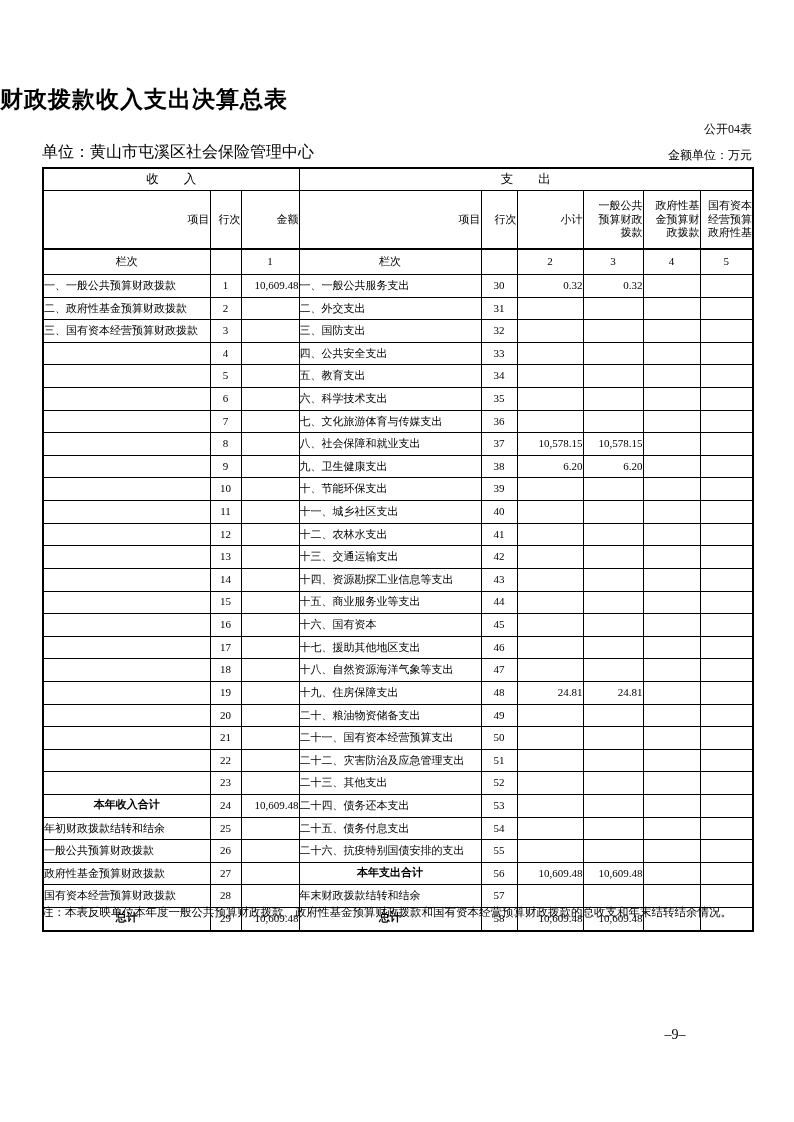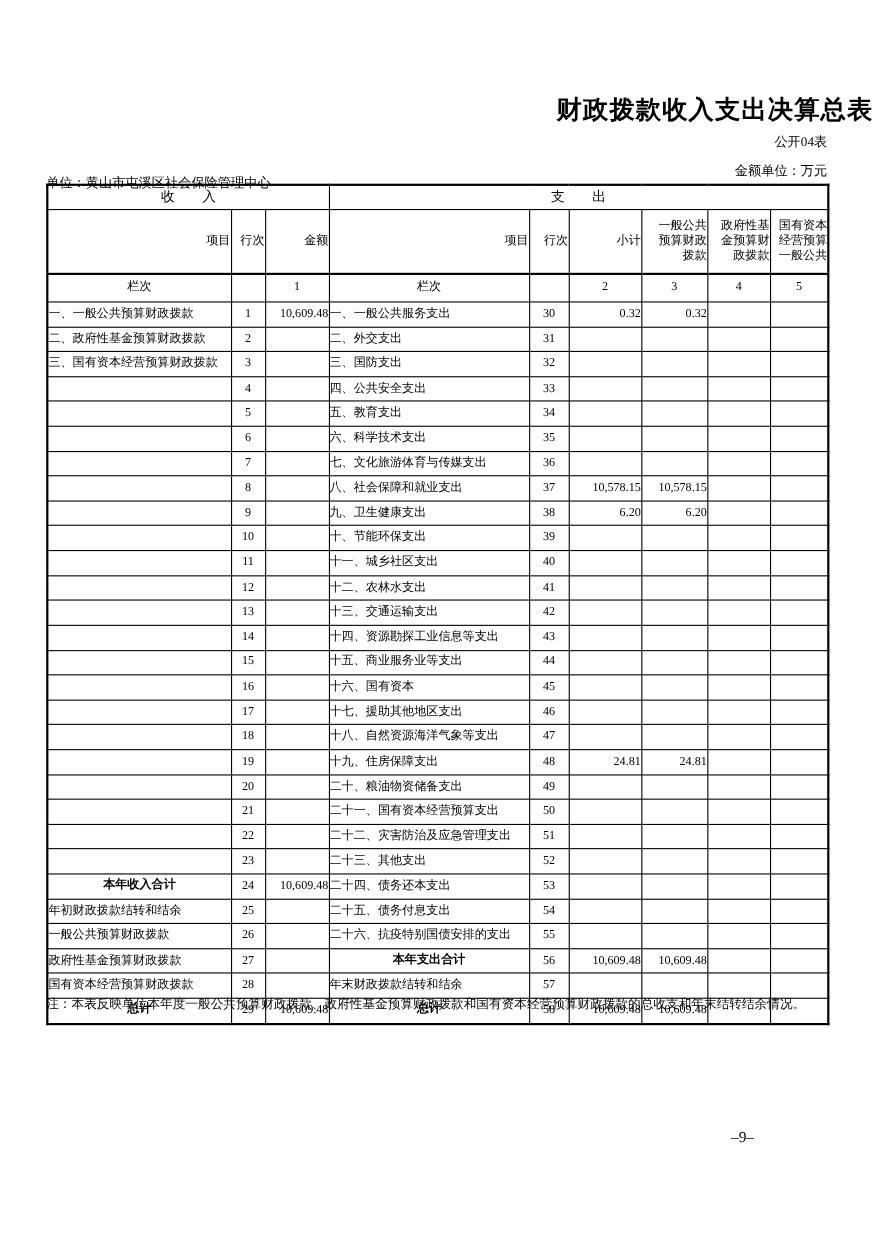--- a/index.html
+++ b/index.html
@@ -2,26 +2,26 @@
 <html><head>
 <meta charset="utf-8">
 <style>
   html,body{margin:0;padding:0;background:#ffffff;}
   body{
     width:794px;height:1122px;position:relative;color:#000;
     font-family:"Liberation Serif","DejaVu Serif",serif;
   }
   .page{position:absolute;inset:0;background:#fff;}
   .title{
-    position:absolute;top:84px;left:0;width:794px;text-align:right;
+    position:absolute;top:84px;left:0;width:794px;text-align:left;
     font-family:"Liberation Sans","DejaVu Sans",sans-serif;
     font-weight:bold;font-size:23px;letter-spacing:1px;
   }
   .form-code{position:absolute;top:121px;right:42px;font-size:12px;}
-  .unit-line{position:absolute;top:158px;left:42px;font-size:12px;}
+  .unit-line{position:absolute;top:142px;left:42px;font-size:16px;}
   .currency-unit{position:absolute;top:147px;right:42px;font-size:12px;}
 
   table.main{
     position:absolute;top:167px;left:42px;width:710px;
     border-collapse:collapse;table-layout:fixed;
     border:2px solid #000;
   }
   table.main td{
     border:1px solid #000;font-size:11px;padding:0;
     overflow:hidden;white-space:nowrap;line-height:1.25;
@@ -80,21 +80,21 @@
         <td>行次</td>
         <td>小计</td>
         <td class="wrap">一般公共
 预算财政
 拨款</td>
         <td class="wrap">政府性基
 金预算财
 政拨款</td>
         <td class="wrap">国有资本
 经营预算
-一般公共</td>
+政府性基</td>
       </tr>
       <tr class="lane">
         <td>栏次</td>
         <td></td>
         <td>1</td>
         <td>栏次</td>
         <td></td>
         <td>2</td>
         <td>3</td>
         <td>4</td>

